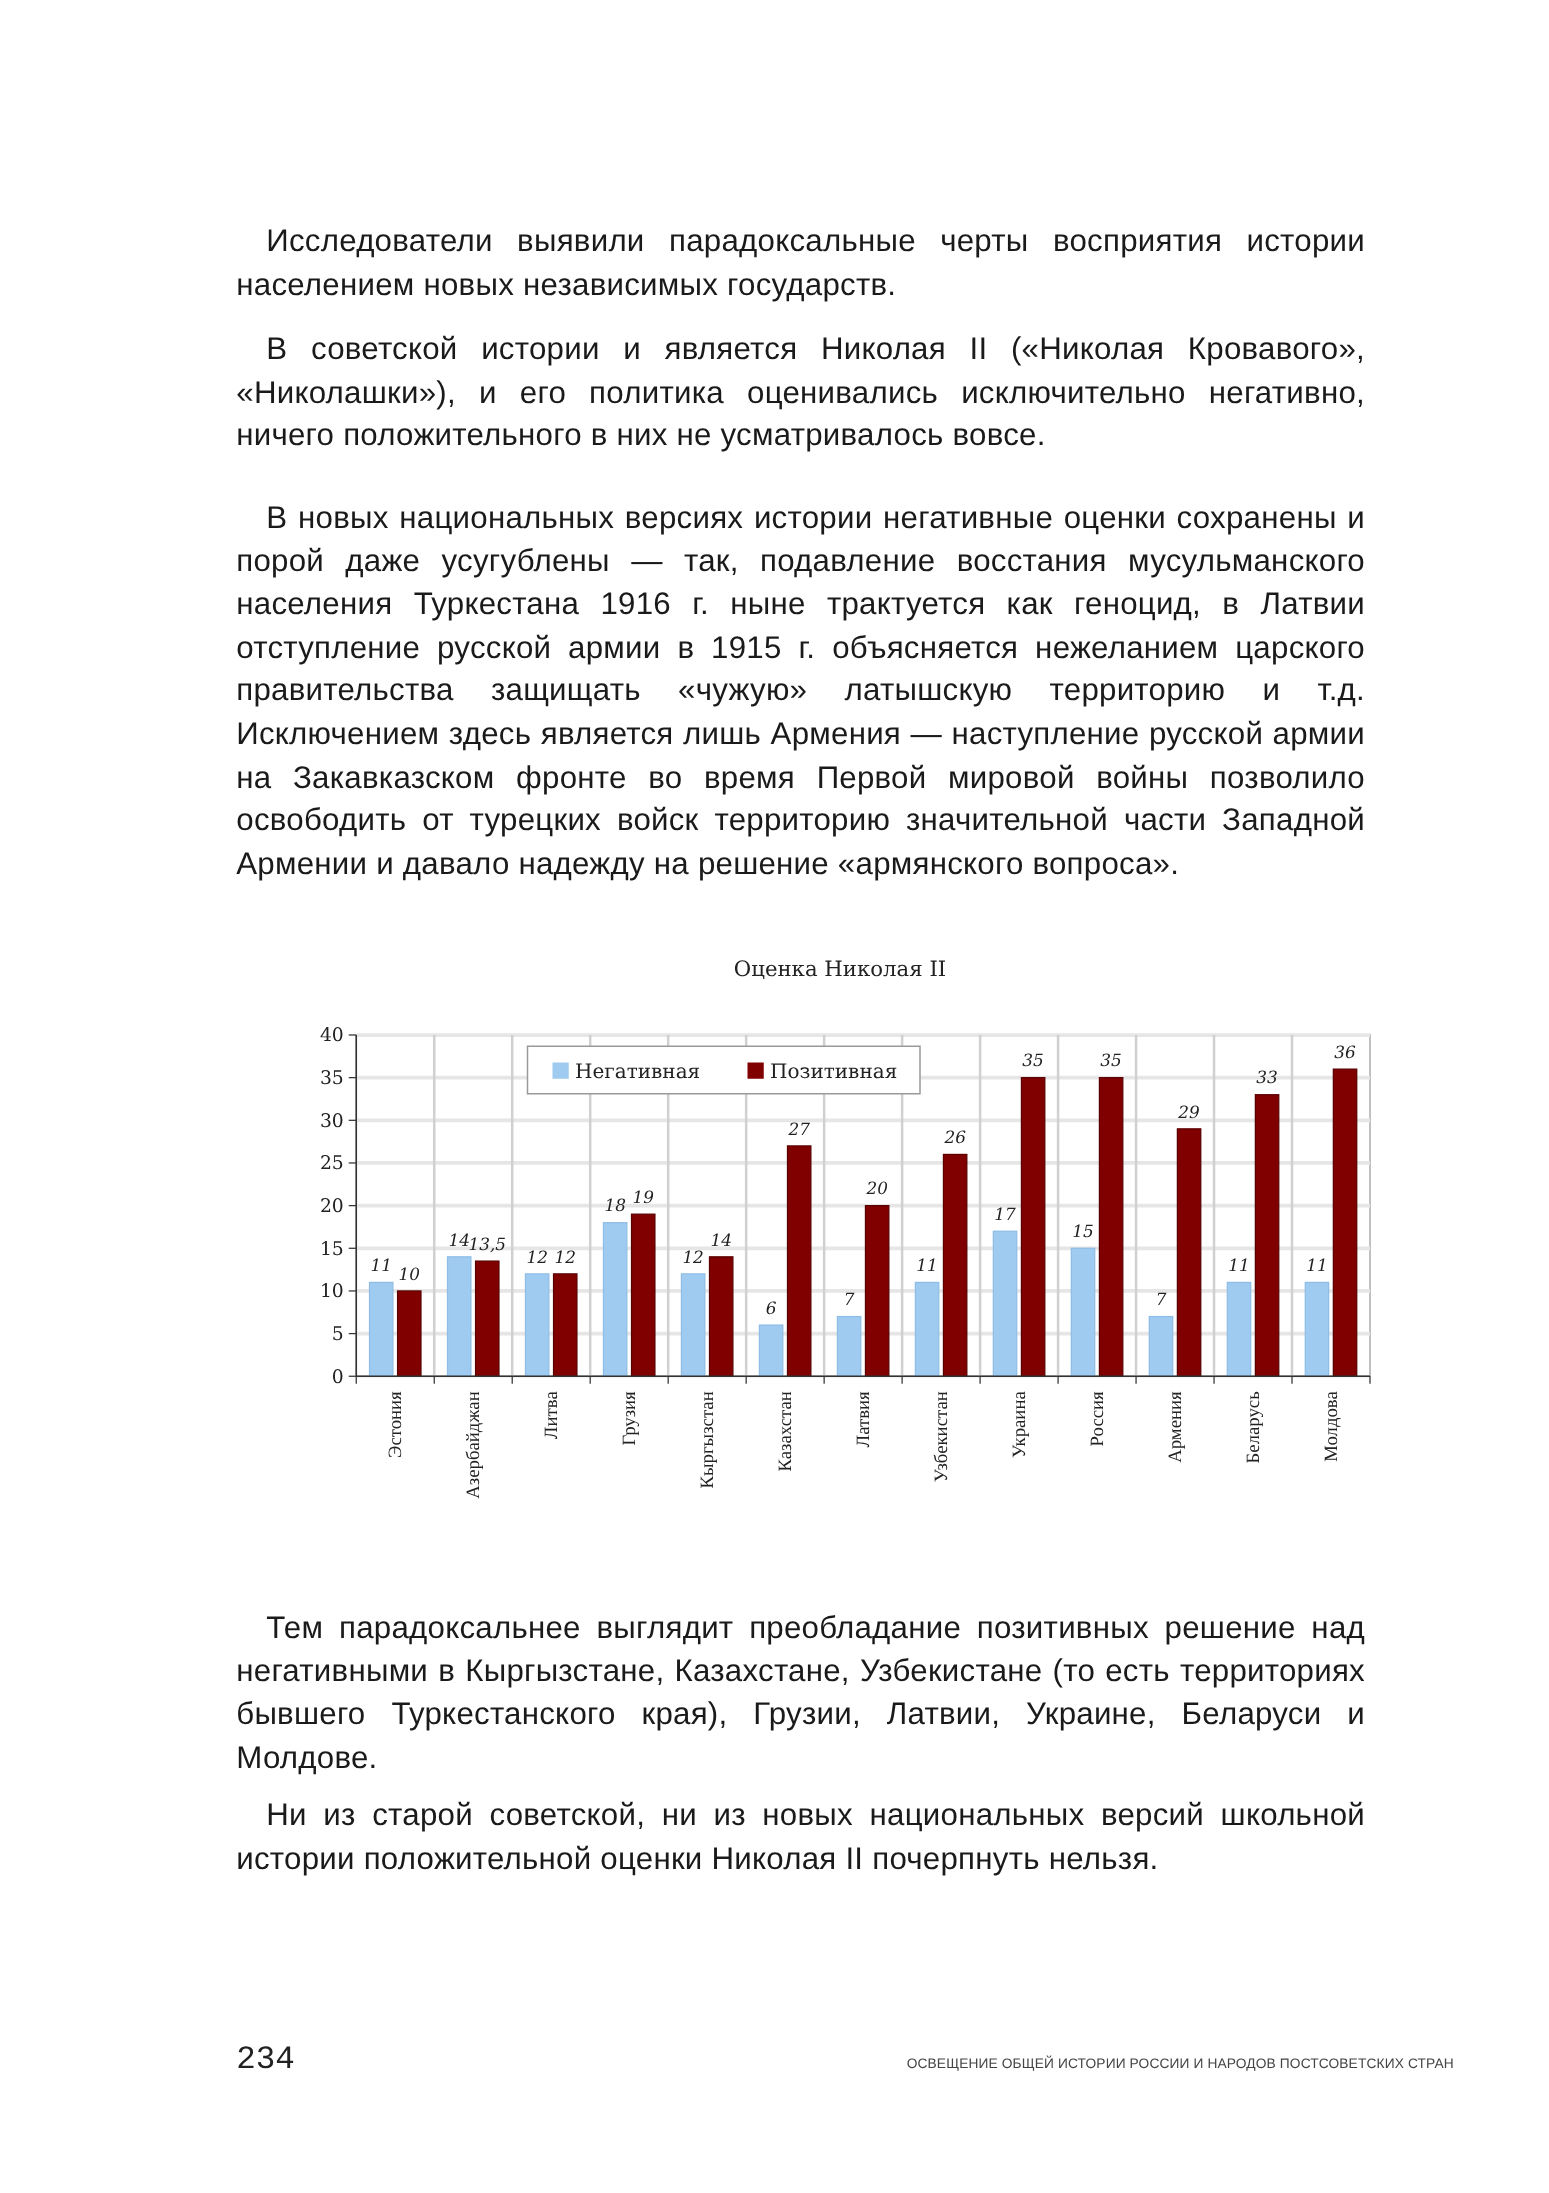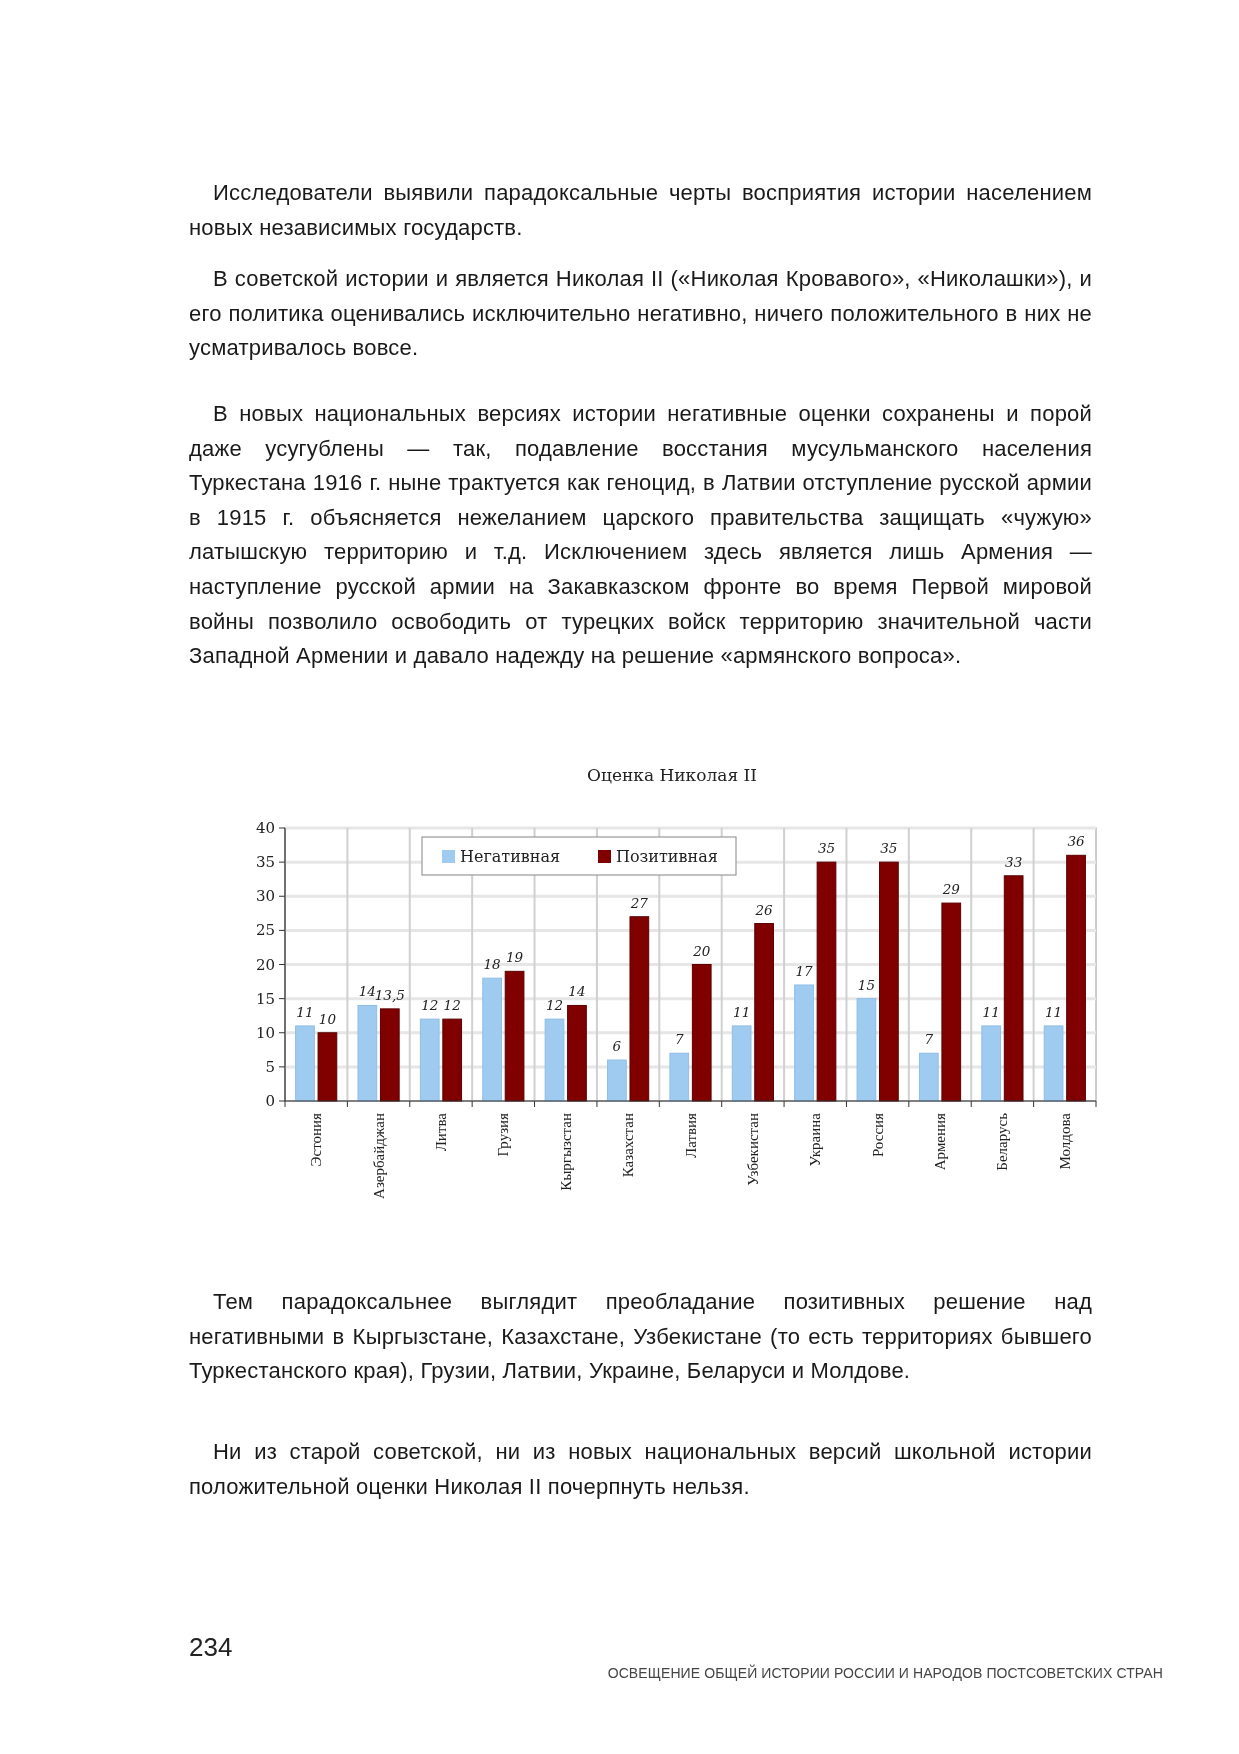--- a/index.html
+++ b/index.html
@@ -1,37 +1,37 @@
 <!DOCTYPE html>
 <html><head>
   <meta charset="utf-8">
   <style>
     html, body { margin: 0; padding: 0; background: #ffffff; }
     body { width: 1239px; height: 1754px; position: relative; overflow: hidden;
            font-family: "DejaVu Serif", "Liberation Serif", serif; color: #1a1a1a; }
     .text-block { position: absolute; left: 189px; width: 903px; }
     .para { margin: 0; font-family: "Liberation Sans", "DejaVu Sans", sans-serif;
-            font-size: 22px; line-height: 34.6px; text-align: justify; text-indent: 24px;
+            font-size: 25px; line-height: 34.6px; text-align: justify; text-indent: 24px;
             letter-spacing: 0.2px; }
     #p1 { top: 176px; }
     #p2 { top: 262px; }
     #p3 { top: 397px; }
     #p4 { top: 1285px; }
     #p5 { top: 1435px; }
     #chart-wrap { position: absolute; left: 232px; top: 755px; width: 880px; height: 470px; }
     #chart-svg { position: absolute; left: 0; top: 0; }
     .chart-title { font-family: "DejaVu Serif", serif; font-size: 17px; fill: #222; }
     .tick { font-family: "DejaVu Serif", serif; font-size: 15px; fill: #222; }
     .cat { font-family: "Liberation Serif", serif; font-size: 15px; fill: #222; }
     .dlabel { font-family: "DejaVu Serif", serif; font-size: 13.5px; font-style: italic; fill: #222; }
     .legend-text { font-family: "DejaVu Serif", serif; font-size: 16px; fill: #222; }
-    #footer-page { position: absolute; left: 189px; top: 1632px; font-family: Liberation Sans, sans-serif;
+    #footer-page { position: absolute; left: 189px; top: 1632px; font-family: Liberation Mono, monospace;
                    font-size: 26px; color: #222; }
     #footer-title { position: absolute; right: 76px; top: 1645px; font-family: "Liberation Sans", sans-serif;
-                    font-size: 14px; color: #444; letter-spacing: 0.1px; margin-top: 20px; }
+                    font-size: 11px; color: #444; letter-spacing: 0.1px; }
   </style>
 </head>
 <body>
 
 <div class="text-block" id="p1">
   <p class="para">Исследователи выявили парадоксальные черты восприятия истории населением новых независимых государств.</p>
 </div>
 <div class="text-block" id="p2">
   <p class="para">В советской истории и является Николая II («Николая Кровавого», «Николашки»), и его политика оценивались исключительно негативно, ничего положительного в них не усматривалось вовсе.</p>
 </div>

